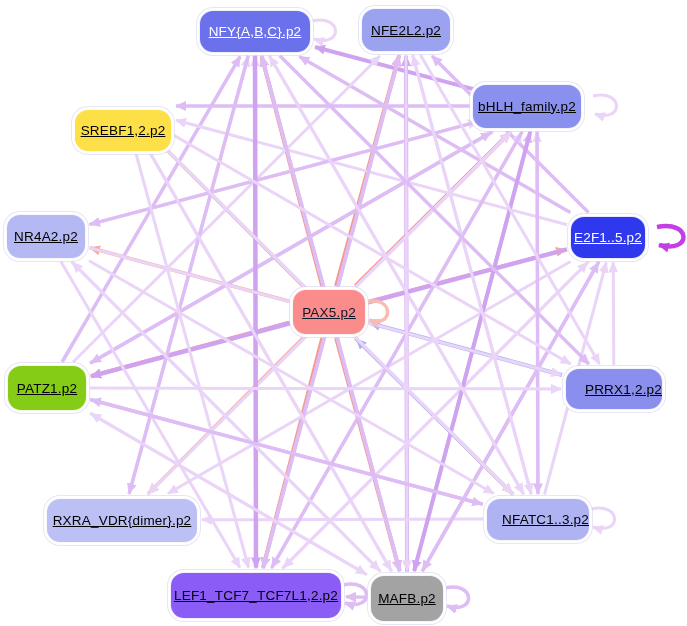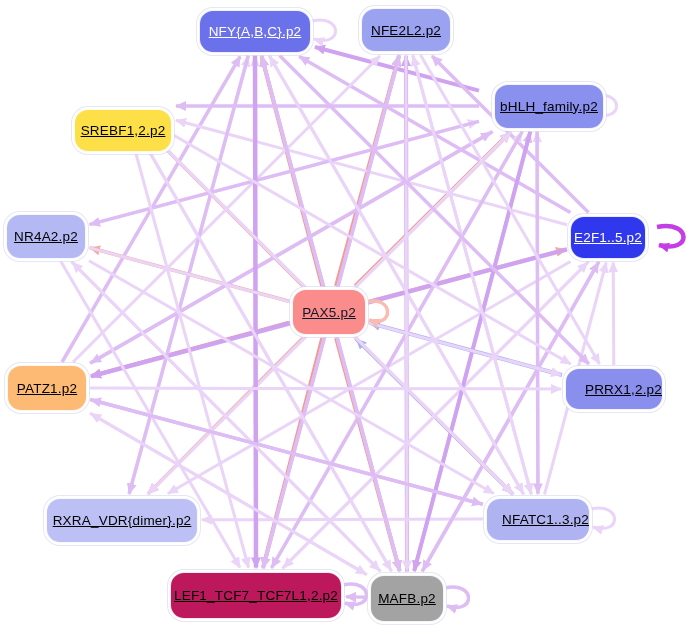--- a/index.html
+++ b/index.html
@@ -143,44 +143,44 @@
   <div id="nodes-layer">
       <div class="node" style="left: 199px; top: 9.5px; width: 112px; height: 43px; background: rgb(107, 112, 235); color: rgb(255, 255, 255);">
         <span>NFY{A,B,C}.p2</span>
       </div>
       <div class="node" style="left: 361px; top: 8px; width: 90px; height: 44px; background: rgb(155, 162, 240); color: rgb(0, 0, 0);">
         <span>NFE2L2.p2</span>
       </div>
       <div class="node" style="left: 74px; top: 84.5px; width: 98px; height: 43px; background: #fde047; color: rgb(0, 0, 0); margin-top: 24px;">
         <span>SREBF1,2.p2</span>
       </div>
-      <div class="node" style="left: 494px; top: 83.5px; width: 110px; height: 45px; background: rgb(138, 144, 237); color: rgb(0, 0, 0); align-items: center;">
+      <div class="node" style="left: 472px; top: 83.5px; width: 110px; height: 45px; background: rgb(138, 144, 237); color: rgb(0, 0, 0); align-items: center;">
         <span>bHLH_family.p2</span>
       </div>
       <div class="node" style="left: 6px; top: 213.5px; width: 80px; height: 45px; background: rgb(181, 185, 243); color: rgb(0, 0, 0);">
         <span>NR4A2.p2</span>
       </div>
       <div class="node" style="left: 570px; top: 215.5px; width: 76px; height: 43px; background: rgb(48, 56, 238); color: rgb(255, 255, 255);">
         <span>E2F1..5.p2</span>
       </div>
       <div class="node" style="left: 292px; top: 289px; width: 74px; height: 46px; background: rgb(250, 140, 140); color: #0f172a;">
         <span>PAX5.p2</span>
       </div>
-      <div class="node" style="left: 7px; top: 365px; width: 80px; height: 46px; background: #fdba74; color: rgb(0, 0, 0);">
+      <div class="node" style="left: 7px; top: 365px; width: 80px; height: 46px; background: #84cc16; color: rgb(0, 0, 0);">
         <span>PATZ1.p2</span>
       </div>
       <div class="node" style="left: 565px; top: 368px; width: 98px; height: 42px; background: rgb(138, 143, 237); color: rgb(0, 0, 0); justify-content: flex-end;">
         <span>PRRX1,2.p2</span>
       </div>
       <div class="node" style="left: 46px; top: 497.5px; width: 152px; height: 45px; background: rgb(188, 192, 244); color: rgb(0, 0, 0);">
         <span>RXRA_VDR{dimer}.p2</span>
       </div>
       <div class="node" style="left: 486px; top: 497.5px; width: 104px; height: 43px; background: rgb(175, 179, 242); color: rgb(0, 0, 0); justify-content: flex-end;">
         <span>NFATC1..3.p2</span>
       </div>
-      <div class="node" style="left: 170px; top: 571.5px; width: 172px; height: 47px; background: #be185d; color: rgb(0, 0, 0);">
+      <div class="node" style="left: 170px; top: 571.5px; width: 172px; height: 47px; background: #8b5cf6; color: rgb(0, 0, 0);">
         <span>LEF1_TCF7_TCF7L1,2.p2</span>
       </div>
       <div class="node" style="left: 370px; top: 574.5px; width: 74px; height: 47px; background: #a3a3a3; color: rgb(0, 0, 0);">
         <span>MAFB.p2</span>
       </div>
     </div>
 </div>
 
 </body></html>

